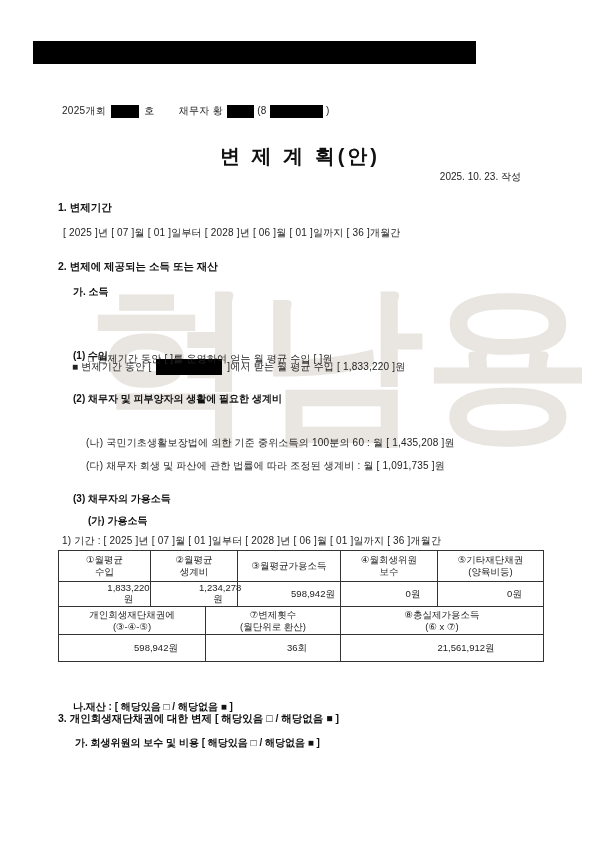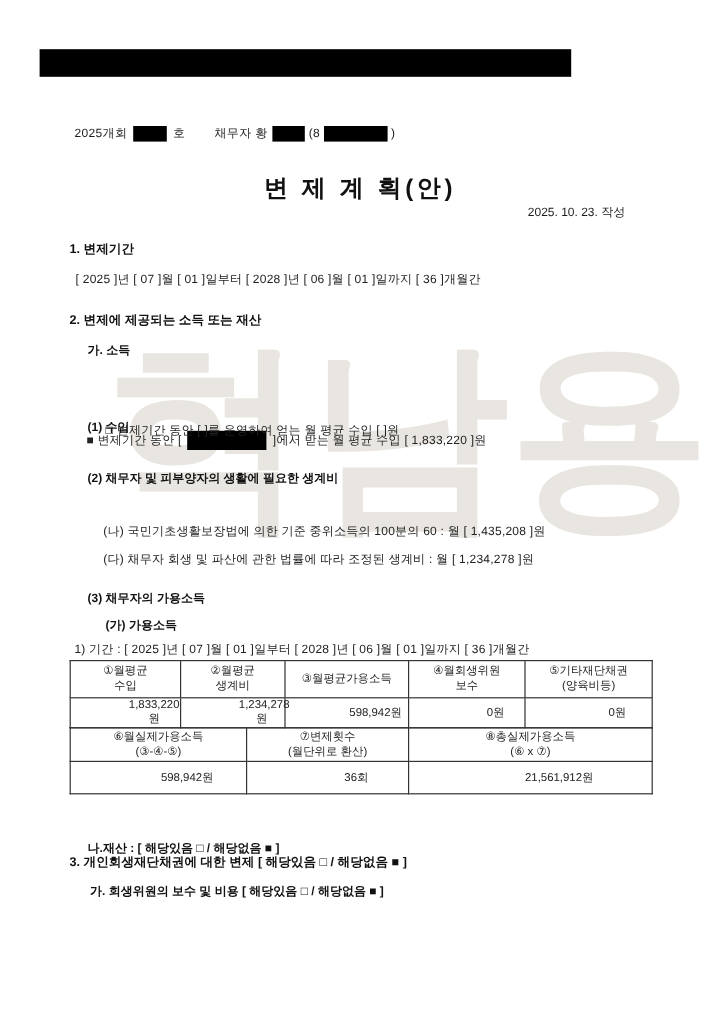--- a/index.html
+++ b/index.html
@@ -82,21 +82,21 @@
     <span>]에서 받는 월 평균 수입 [ 1,833,220 ]원</span>
   </div>
 
   <div class="abs z body-line" style="left:88px; top:352px;">
     <span class="cb">□</span>
     <span>변제기간 동안 [  ]를 운영하여 얻는 월 평균 수입 [  ]원</span>
   </div>
 
   <div class="abs z h2" style="left:73px; top:392px;">(2) 채무자 및 피부양자의 생활에 필요한 생계비</div>
   <div class="abs z body-line" style="left:86px; top:436px;">(나) 국민기초생활보장법에 의한 기준 중위소득의 100분의 60 : 월 [ 1,435,208 ]원</div>
-  <div class="abs z body-line" style="left:86px; top:459px;">(다) 채무자 회생 및 파산에 관한 법률에 따라 조정된 생계비 : 월 [ 1,234,278 ]원</div>
+  <div class="abs z body-line" style="left:86px; top:459px;">(다) 채무자 회생 및 파산에 관한 법률에 따라 조정된 생계비 : 월 [ 1,091,735 ]원</div>
 
   <div class="abs z h2" style="left:73px; top:492px;">(3) 채무자의 가용소득</div>
   <div class="abs z h2" style="left:88px; top:514px;">(가) 가용소득</div>
   <div class="abs z body-line" style="left:62px; top:534px;">1) 기간 : [ 2025 ]년 [ 07 ]월 [ 01 ]일부터 [ 2028 ]년 [ 06 ]월 [ 01 ]일까지 [ 36 ]개월간</div>
 
   <div class="tbl-wrap">
     <table class="t1">
       <colgroup>
           <col style="width:92px">
           <col style="width:87px">
@@ -137,21 +137,21 @@
       </table>
     <table class="t2">
       <colgroup>
           <col style="width:147px">
           <col style="width:135px">
           <col style="width:203px">
         </colgroup>
       <tbody>
           <tr class="hdr">
         <td>
-          <div class="cell-line">⑥월실제가용소득</div>
+          <div class="cell-line">개인회생재단채권에</div>
               <div class="cell-line">(③-④-⑤)</div>
         </td>
         <td>
           <div class="cell-line">⑦변제횟수</div>
               <div class="cell-line">(월단위로 환산)</div>
         </td>
         <td>
           <div class="cell-line">⑧총실제가용소득</div>
               <div class="cell-line">(⑥ x ⑦)</div>
         </td>

